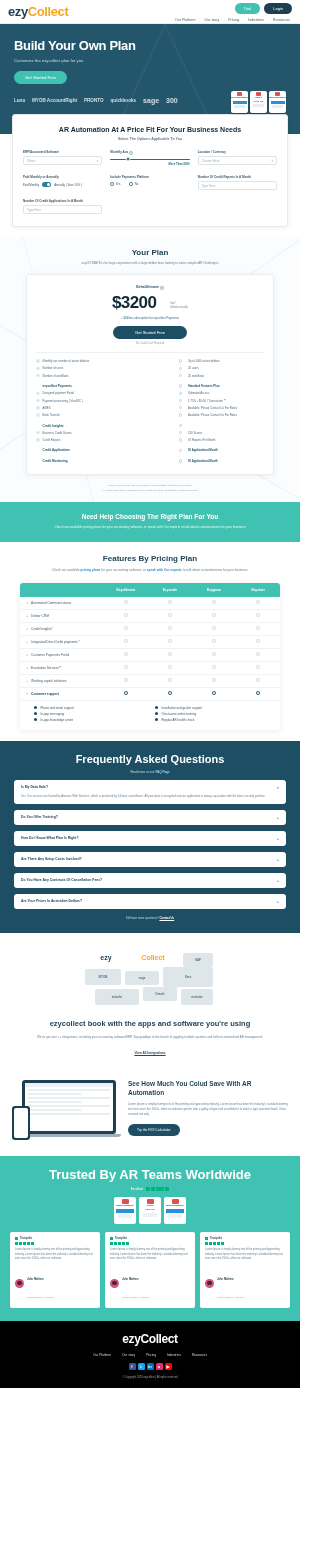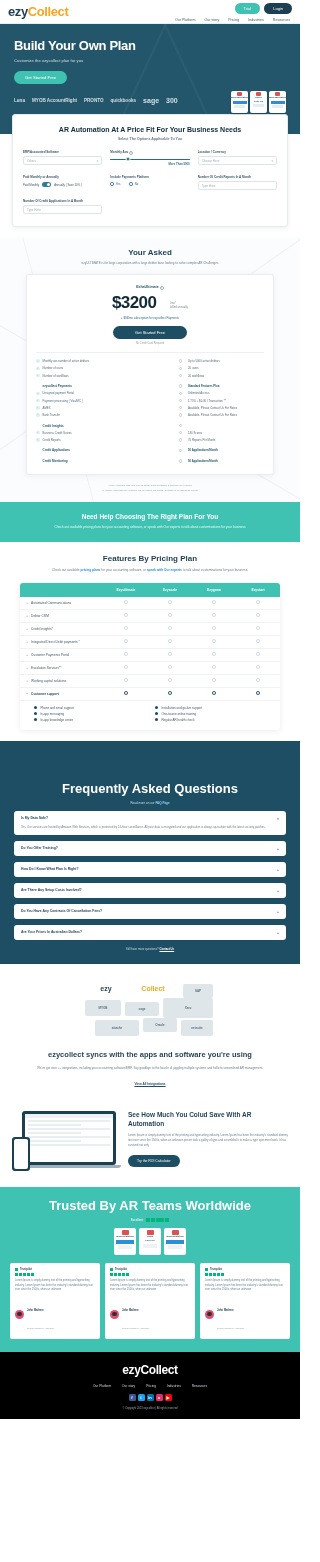--- a/index.html
+++ b/index.html
@@ -135,21 +135,21 @@
   .trow .c .dot { display:inline-block; width:3.6px; height:3.6px; border-radius:50%;
                   border:.5px solid #cfd9df; }
   .trow.bold .c0 { font-weight:bold; color:#1d3f52; }
   .trow.bold .c .dot { border-color:#24566b; background:#e7eef1; }
   .support { display:flex; flex-wrap:wrap; padding:5px 14px 8px; gap:2px 10px; }
   .sitem { width:calc(50% - 5px); display:flex; align-items:center; gap:3px; font-size:3px; color:#44596a; }
   .sitem .sd { width:3.4px; height:3.4px; border-radius:50%; background:#1d4e63; flex:0 0 auto; }
 
   
   .faq { background:#1d4e63; padding:12px 14px 13px; text-align:center; }
-  .faq h2 { color:#fff; font-size:13px; font-weight:bold;margin-top:28px; }
+  .faq h2 { color:#fff; font-size:11px; font-weight:bold; }
   .faq .sub { color:#c9dbe3; font-size:3px; margin-top:5px; }
   .faq .sub a { color:#8fd6ff; font-weight:bold; }
   .acc { background:#fff; border-radius:3px; margin-top:6px; text-align:left;
          padding:5px 7px; }
   .acc .q { display:flex; align-items:center; font-size:3.4px; font-weight:bold; color:#1d3f52; }
   .acc .q .sign { margin-left:auto; font-size:4px; color:#7b8e9a; }
   .acc .a { font-size:2.8px; color:#6b8090; margin-top:4px; line-height:1.8; }
   .faq .more { color:#c9dbe3; font-size:2.8px; margin-top:7px; }
   .faq .more a { color:#fff; font-weight:bold; text-decoration:underline; }
 
@@ -346,21 +346,21 @@
           <span class="flabel">Number Of Credit Applications In A Month</span>
           <div class="finput">Type Here</div>
         </div>
         <div class="fcol"></div>
         <div class="fcol"></div>
       </div>
     </div>
   </div>
 
   <div class="yourplan">
-    <h2>Your Asked</h2>
+    <h2>Your Plan</h2>
     <div class="yp-sub">ezyULTIMATE is for large corporation with a large debtor base looking to solve complex AR Challenges</div>
 
     <div class="plancard">
       <div class="planname">
         <span>EzhaUltimate</span>
         <span class="info-i">i</span>
       </div>
       <div class="price-row">
         <span class="price">$3200</span>
         <span class="price-meta">
@@ -642,21 +642,21 @@
         <div class="chip" style="left: 4px; top: 2px; width: 34px; height: 14px; background: transparent; color: rgb(29, 63, 82); font-size: 7px; z-index: 3;">ezy</div>
         <div class="chip" style="left: 42px; top: 0px; width: 52px; height: 18px; background: transparent; color: rgb(245, 166, 35); font-size: 7px; z-index: 3;">Collect</div>
         <div class="chip" style="left: 98px; top: 4px; width: 30px; height: 14px;">SAP</div>
         <div class="chip" style="left: 0px; top: 20px; width: 36px; height: 16px;">MYOB</div>
         <div class="chip" style="left: 40px; top: 22px; width: 34px; height: 14px;">sage</div>
         <div class="chip" style="left: 78px; top: 18px; width: 50px; height: 20px;">Xero</div>
         <div class="chip" style="left: 10px; top: 40px; width: 44px; height: 16px;">attache</div>
         <div class="chip" style="left: 58px; top: 38px; width: 34px; height: 14px;">Oracle</div>
         <div class="chip" style="left: 96px; top: 40px; width: 32px; height: 16px;">netsuite</div>
       </div>
-    <h2>ezycollect syncs with the apps and software you're using</h2>
+    <h2>ezycollect book with the apps and software you're using</h2>
     <p>We've got over ++ integrations, including your accounting software/ERP. Say goodbye to the hassle of juggling multiple systems and hello to streamlined AR management.</p>
     <a class="viewall">View All Integrations</a>
   </div>
 
   <div class="roi">
     <div class="roi-art">
       <div class="laptop">
         <div class="scr">
           <div class="bar"></div>
           <div class="ln"></div>

